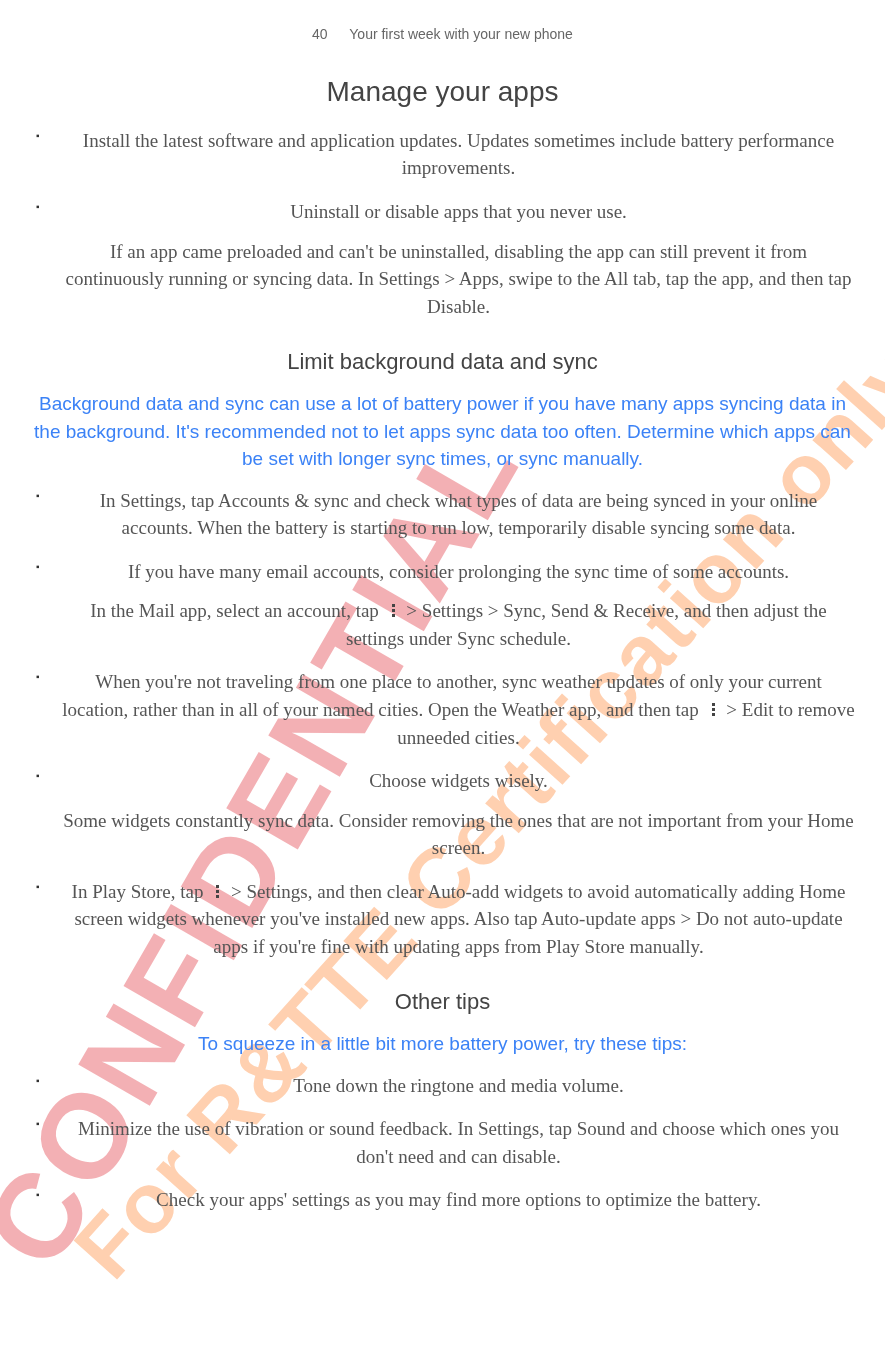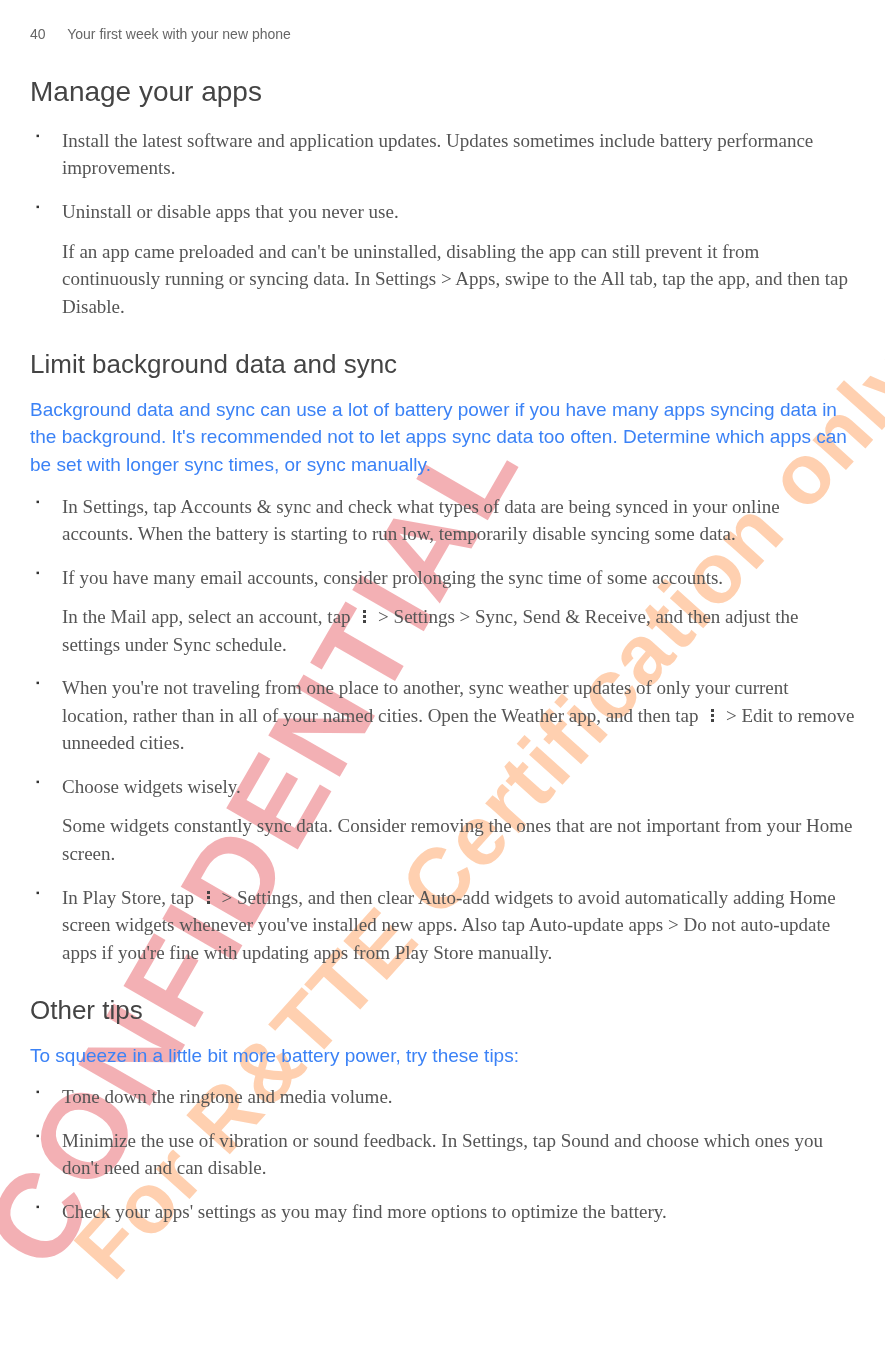--- a/index.html
+++ b/index.html
@@ -34,35 +34,35 @@
     }
     .wm-cert {
       color: rgba(255, 120, 30, 0.35);
       font-size: 85px;
       letter-spacing: 2px;
       transform: rotate(-48deg);
       left: -110px;
       top: 750px;
       transform-origin: 50% 50%;
     }
-    .content { position: relative; z-index: 1; }
+    .content { position: relative; z-index: 1; text-align: center; }
     .header-row {
       font-size: 14px;
       color: #666;
       margin-bottom: 28px;
     }
     .header-row .num { display: inline-block; margin-right: 18px; }
     h2.section {
       font-size: 28px;
       font-weight: 400;
       color: #444;
       margin: 20px 0 14px 0;
     }
     h3.sub {
-      font-size: 26px;
+      font-size: 22px;
       font-weight: 400;
       color: #444;
       margin: 26px 0 12px 0;
     }
     p.intro {
       margin: 12px 0 14px 0;
       color: #3b82f6;
     }
     ul.bul {
       list-style: none;

